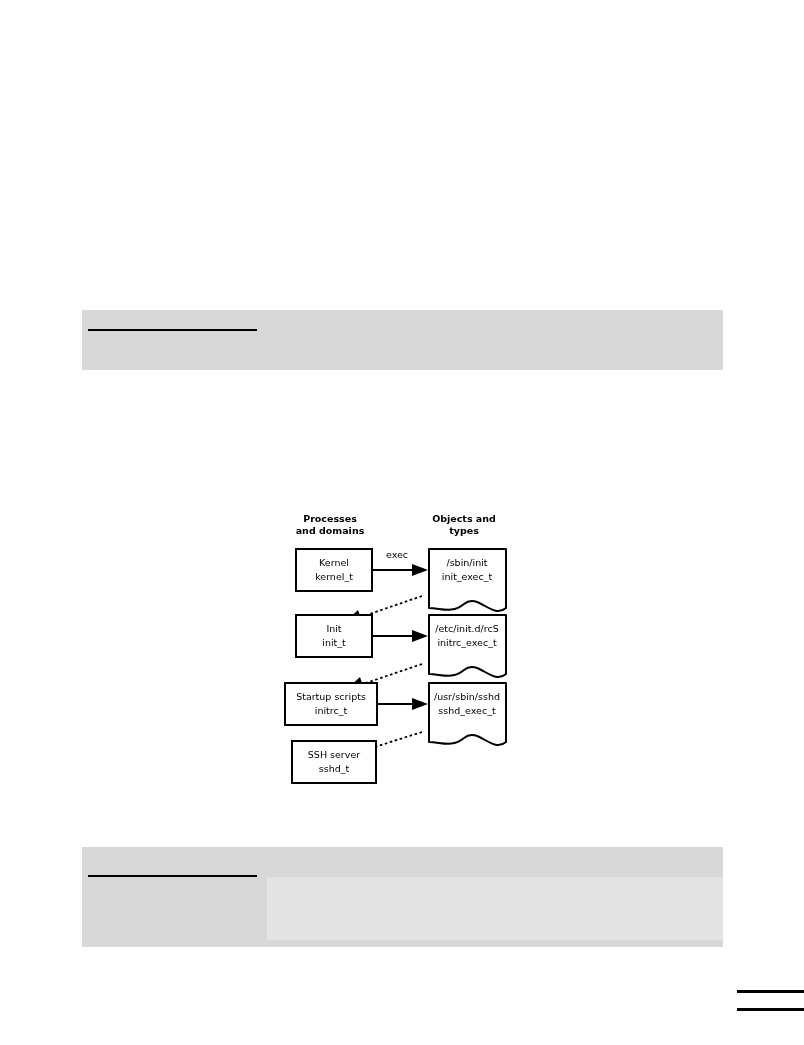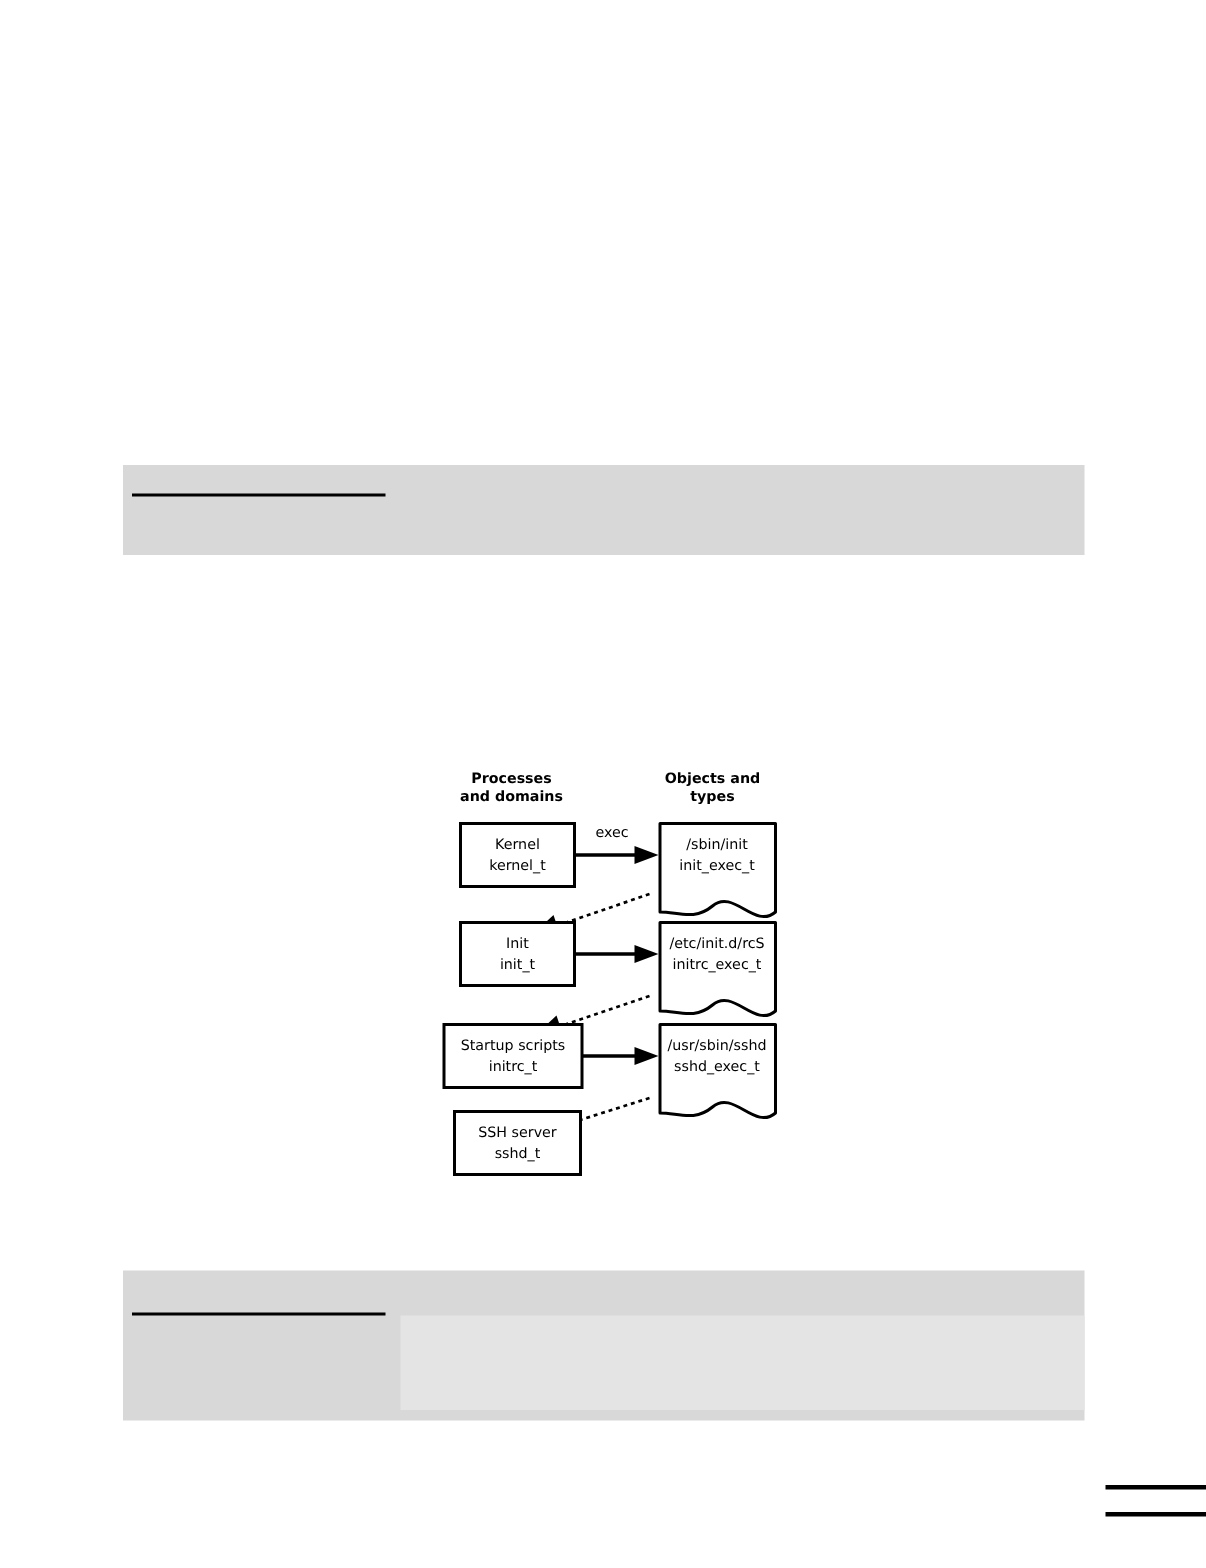--- a/index.html
+++ b/index.html
@@ -50,21 +50,21 @@
     left: 6px;
     top: 3px;
     font-size: 10px;
     font-weight: bold;
     line-height: 13px;
     color: #000000;
   }
 
   
   #figure {
-    left: 291px;
+    left: 280px;
     top: 508px;
     width: 240px;
     height: 280px;
   }
   #figure svg { display: block; }
 
   .fig-col-head {
     font-size: 9.5px;
     font-weight: bold;
     text-anchor: middle;

